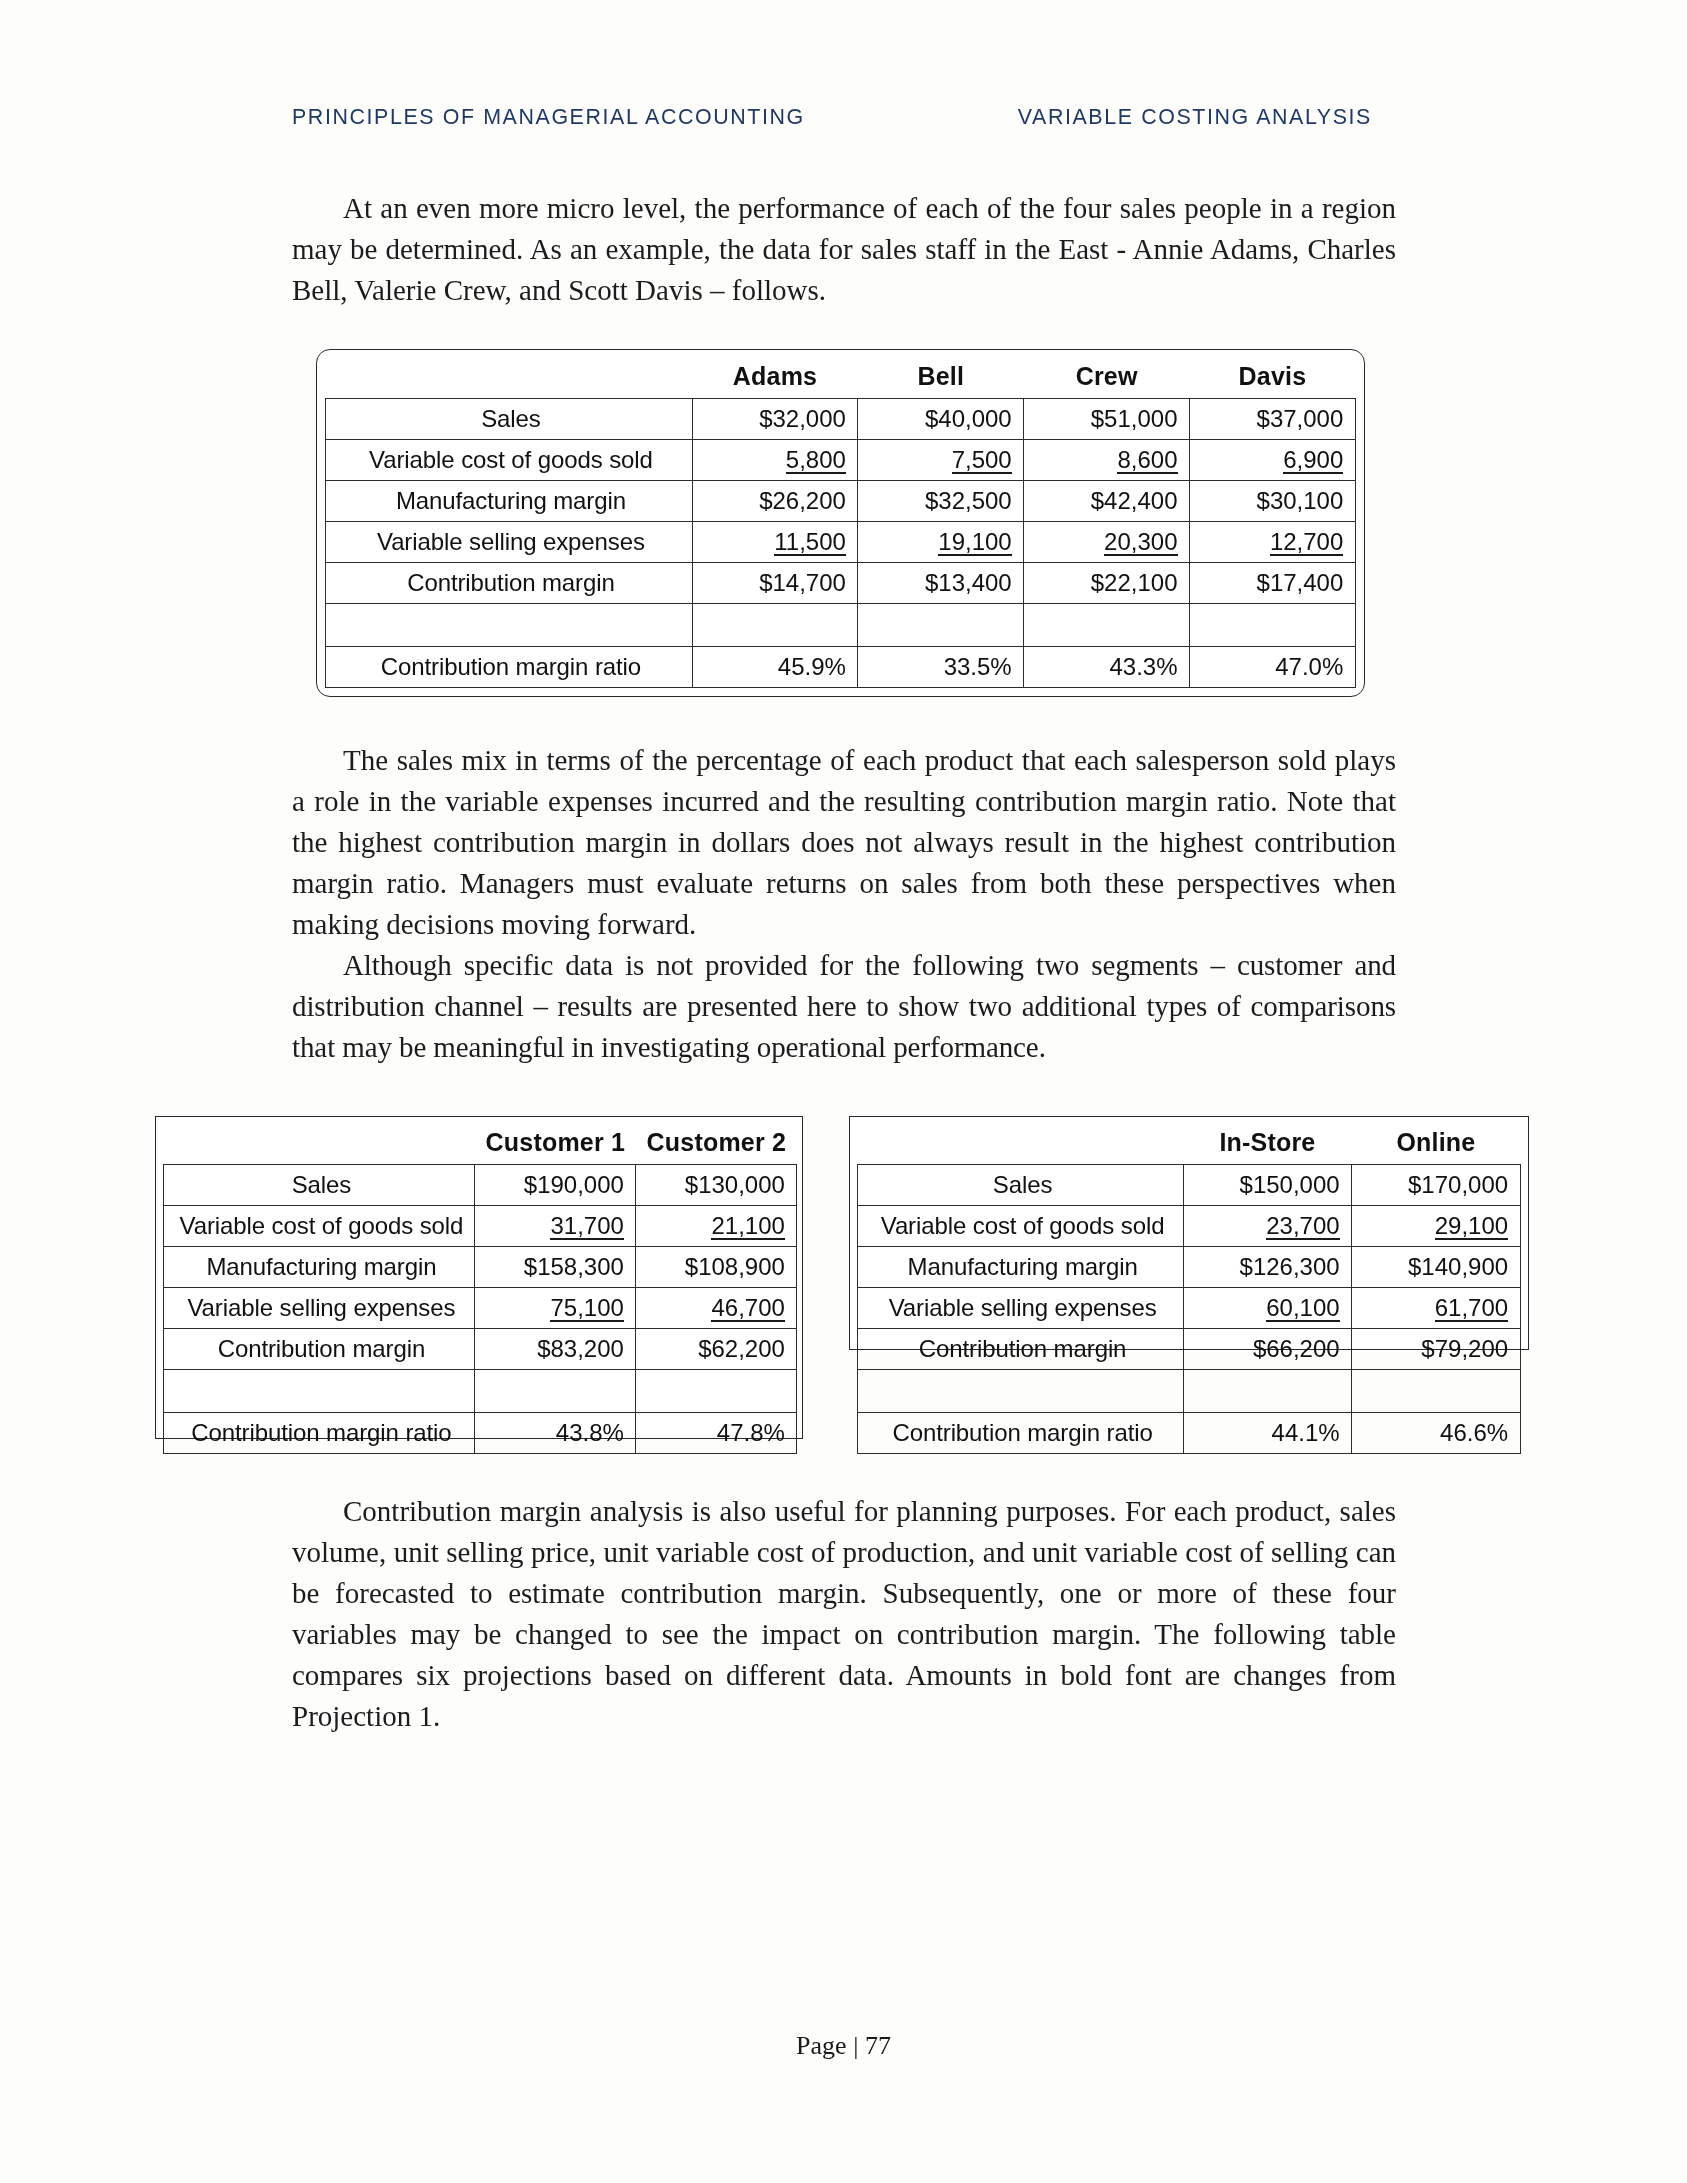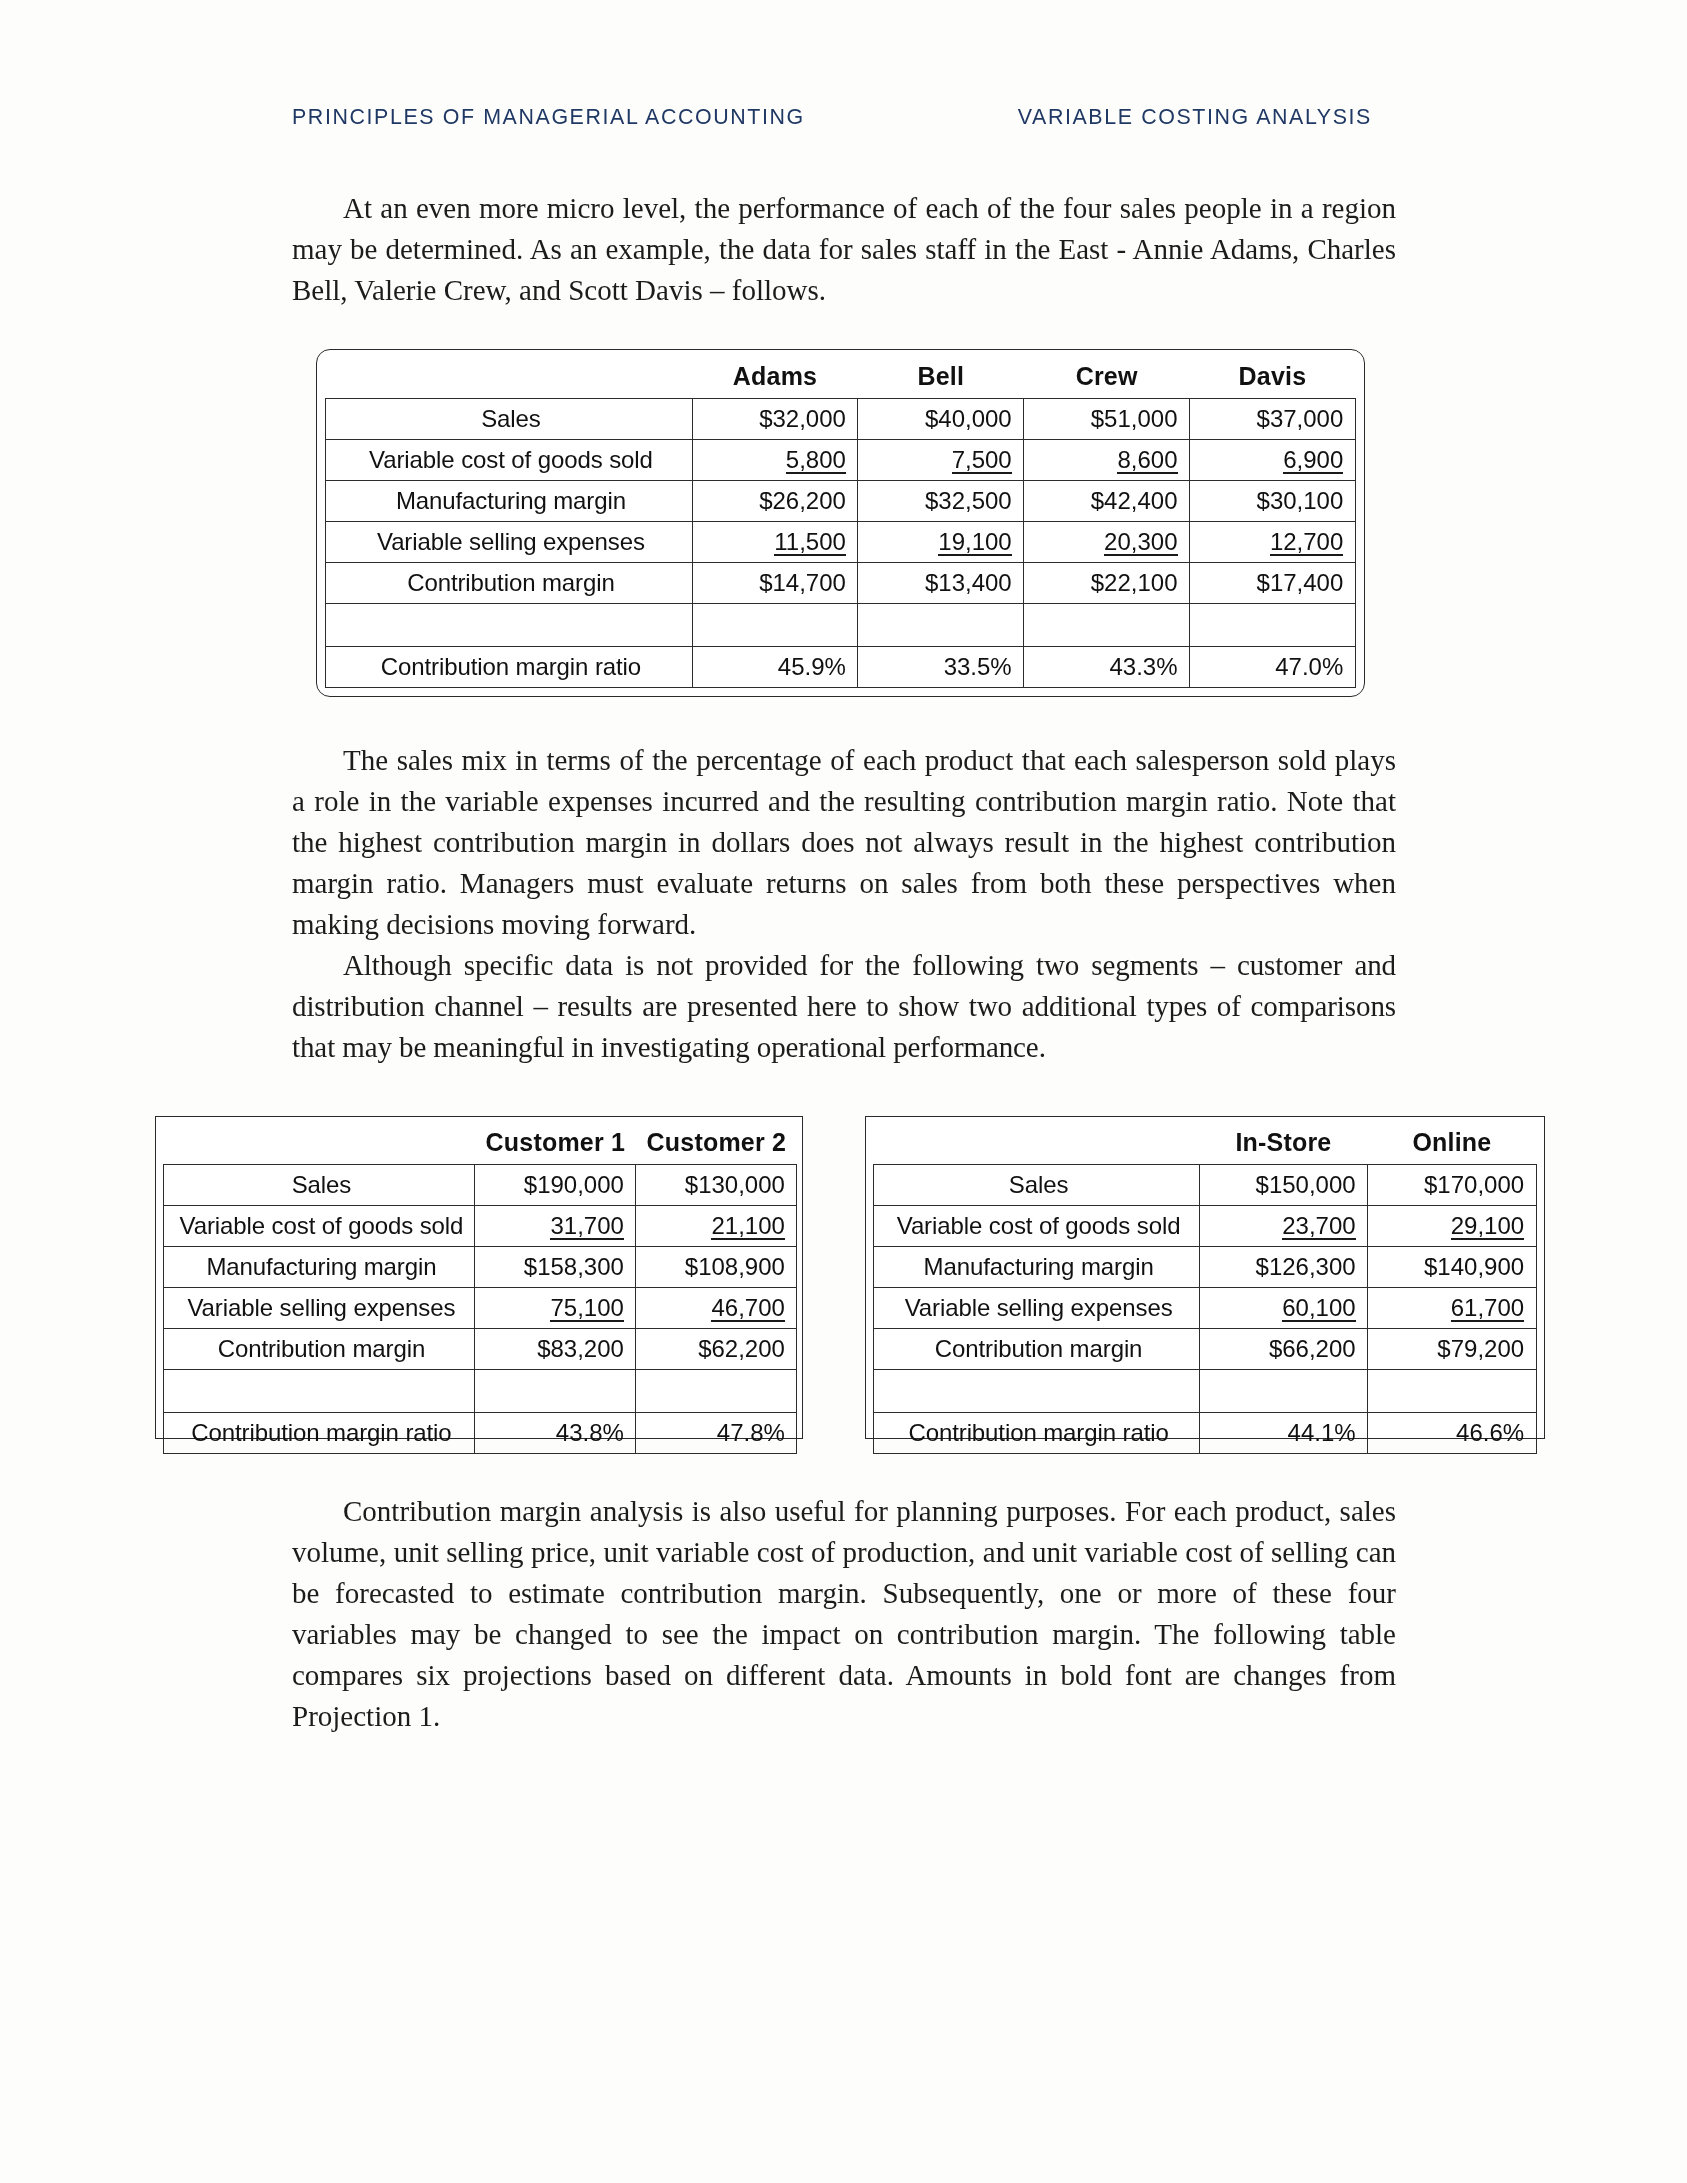--- a/index.html
+++ b/index.html
@@ -138,23 +138,22 @@
     padding: 4.1px 7.4px 7.4px 7.4px;
   }
   #table-2 col.c-lab { width: 311px; }
   #table-2 col.c-num { width: 161px; }
 
   
   #table-box-3 {
     left: 849px;
     top: 1116px;
     width: 680px;
-    height: 323px;
+    height: 234px;
     padding: 4.1px 7.4px 7.4px 7.4px;
-    margin-left: 16px;
   }
   #table-3 col.c-lab { width: 311px; }
   #table-3 col.c-num { width: 161px; }
 
   
   .footer {
     position: absolute;
     left: 0;
     right: 0;
     top: 2031px;
@@ -364,15 +363,18 @@
           <td class="num">46.6%</td>
         </tr>
       </tbody>
     </table>
   </div>
 
   <div class="body-block blk-3">
     <p>Contribution margin analysis is also useful for planning purposes. For each product, sales volume, unit selling price, unit variable cost of production, and unit variable cost of selling can be forecasted to estimate contribution margin. Subsequently, one or more of these four variables may be changed to see the impact on contribution margin. The following table compares six projections based on different data. Amounts in bold font are changes from Projection 1.</p>
   </div>
 
+  <div class="footer">
+    <span>Page</span><span class="bar">|</span><span>77</span>
+  </div>
 
 </div>
 
 
 </body></html>

